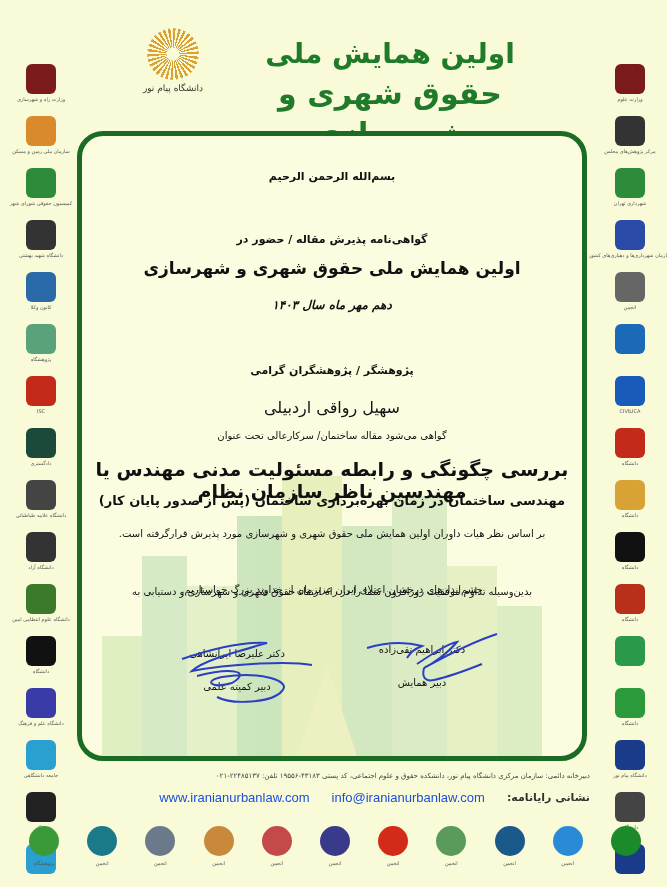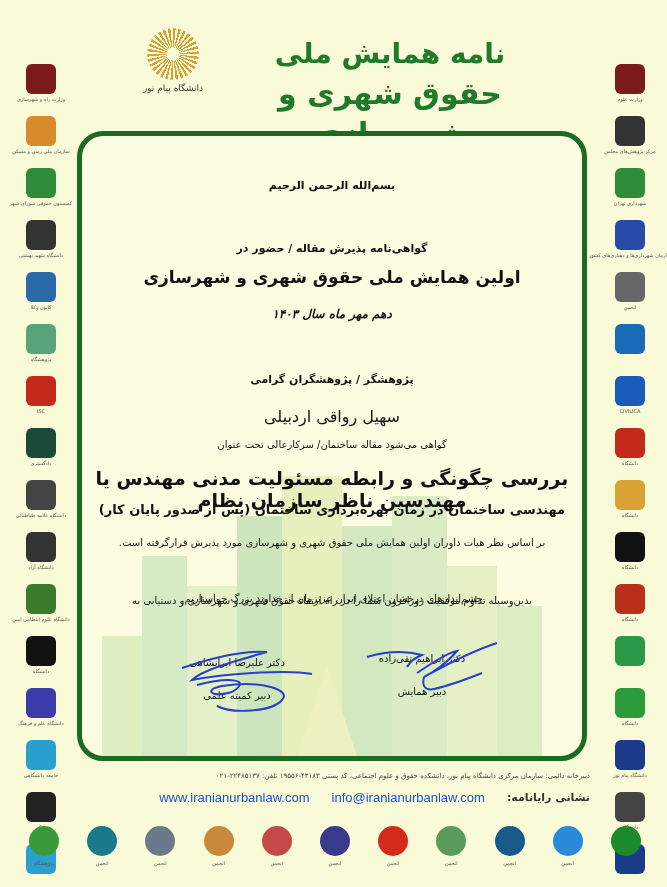--- a/index.html
+++ b/index.html
@@ -16,21 +16,21 @@
   .conf-title .l2{font-size:30px;display:block;}
   .sidebar{position:absolute;top:64px;width:78px;}
   .sidebar.left{left:2px;}
   .sidebar.right{left:594px;width:72px;}
   .logo{height:50px;margin-bottom:2px;display:flex;flex-direction:column;align-items:center;justify-content:flex-start;}
   .logo .mark{width:30px;height:30px;border-radius:6px;}
   .logo .cap{font-size:5px;color:#555;margin-top:2px;direction:rtl;white-space:nowrap;}
   .frame{position:absolute;left:77px;top:131px;width:500px;height:620px;border:5px solid #1c6b25;border-radius:26px;background:#fbfce0;overflow:hidden;}
   .bg-city{position:absolute;left:0;bottom:0;width:100%;height:330px;pointer-events:none;opacity:0.55;}
   .b{position:absolute;bottom:0;}
-  .content{position:absolute;left:0;top:9px;width:100%;height:100%;direction:rtl;text-align:center;}
+  .content{position:absolute;left:0;top:0;width:100%;height:100%;direction:rtl;text-align:center;}
   .t{position:absolute;left:0;width:100%;text-align:center;}
   .bism{top:34px;font-size:11px;font-weight:bold;}
   .cert{top:97px;font-size:11px;font-weight:bold;}
   .event{top:122px;font-size:17px;font-weight:bold;}
   .date{top:162px;font-size:12px;font-weight:bold;font-style:italic;}
   .resr{top:228px;font-size:11px;font-weight:bold;}
   .name{top:262px;font-size:16px;font-weight:normal;}
   .intro{top:294px;font-size:10px;}
   .title1{top:322px;font-size:19px;font-weight:bold;}
   .title2{top:357px;font-size:13px;font-weight:bold;}
@@ -55,21 +55,21 @@
 </style>
 </head>
 <body>
 
 <div class="header">
   <div class="uni-logo">
     <div class="sunburst"></div>
     <div class="uni-name">دانشگاه پیام نور</div>
   </div>
   <div class="conf-title">
-    <span class="l1">نامه همایش ملی</span>
+    <span class="l1">اولین همایش ملی</span>
     <span class="l2">حقوق شهری و شهرسازی</span>
   </div>
 </div>
 
 <div class="sidebar left" id="left-logos">
     <div class="logo">
       <div class="mark" style="background: rgb(122, 26, 26);"></div>
       <div class="cap">وزارت راه و شهرسازی</div>
     </div>
     <div class="logo">

